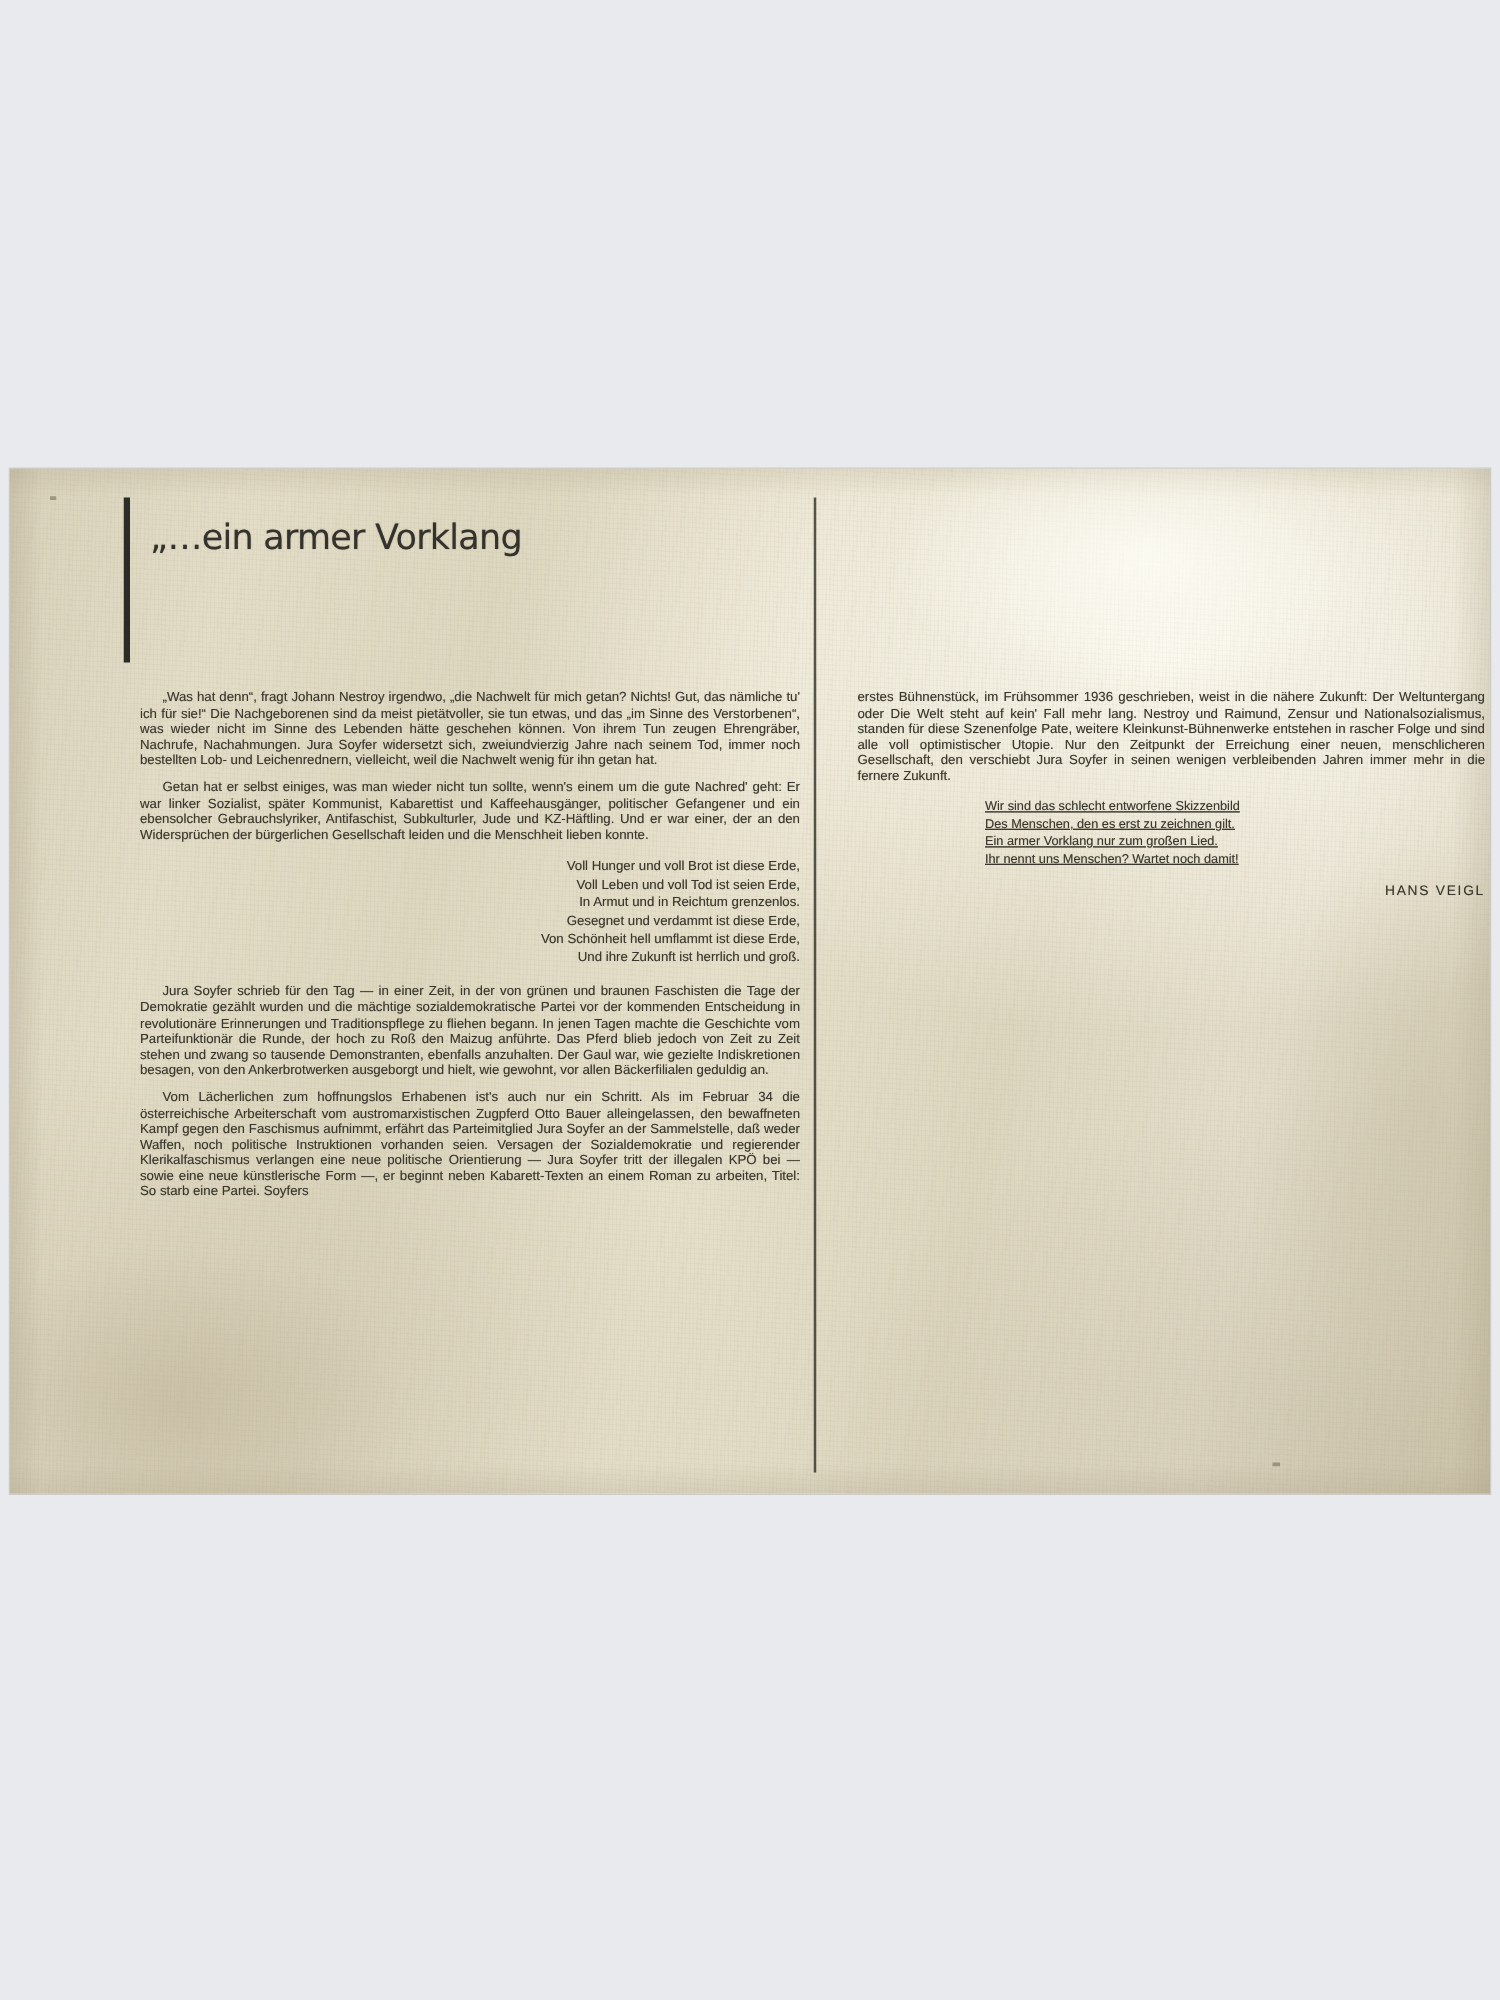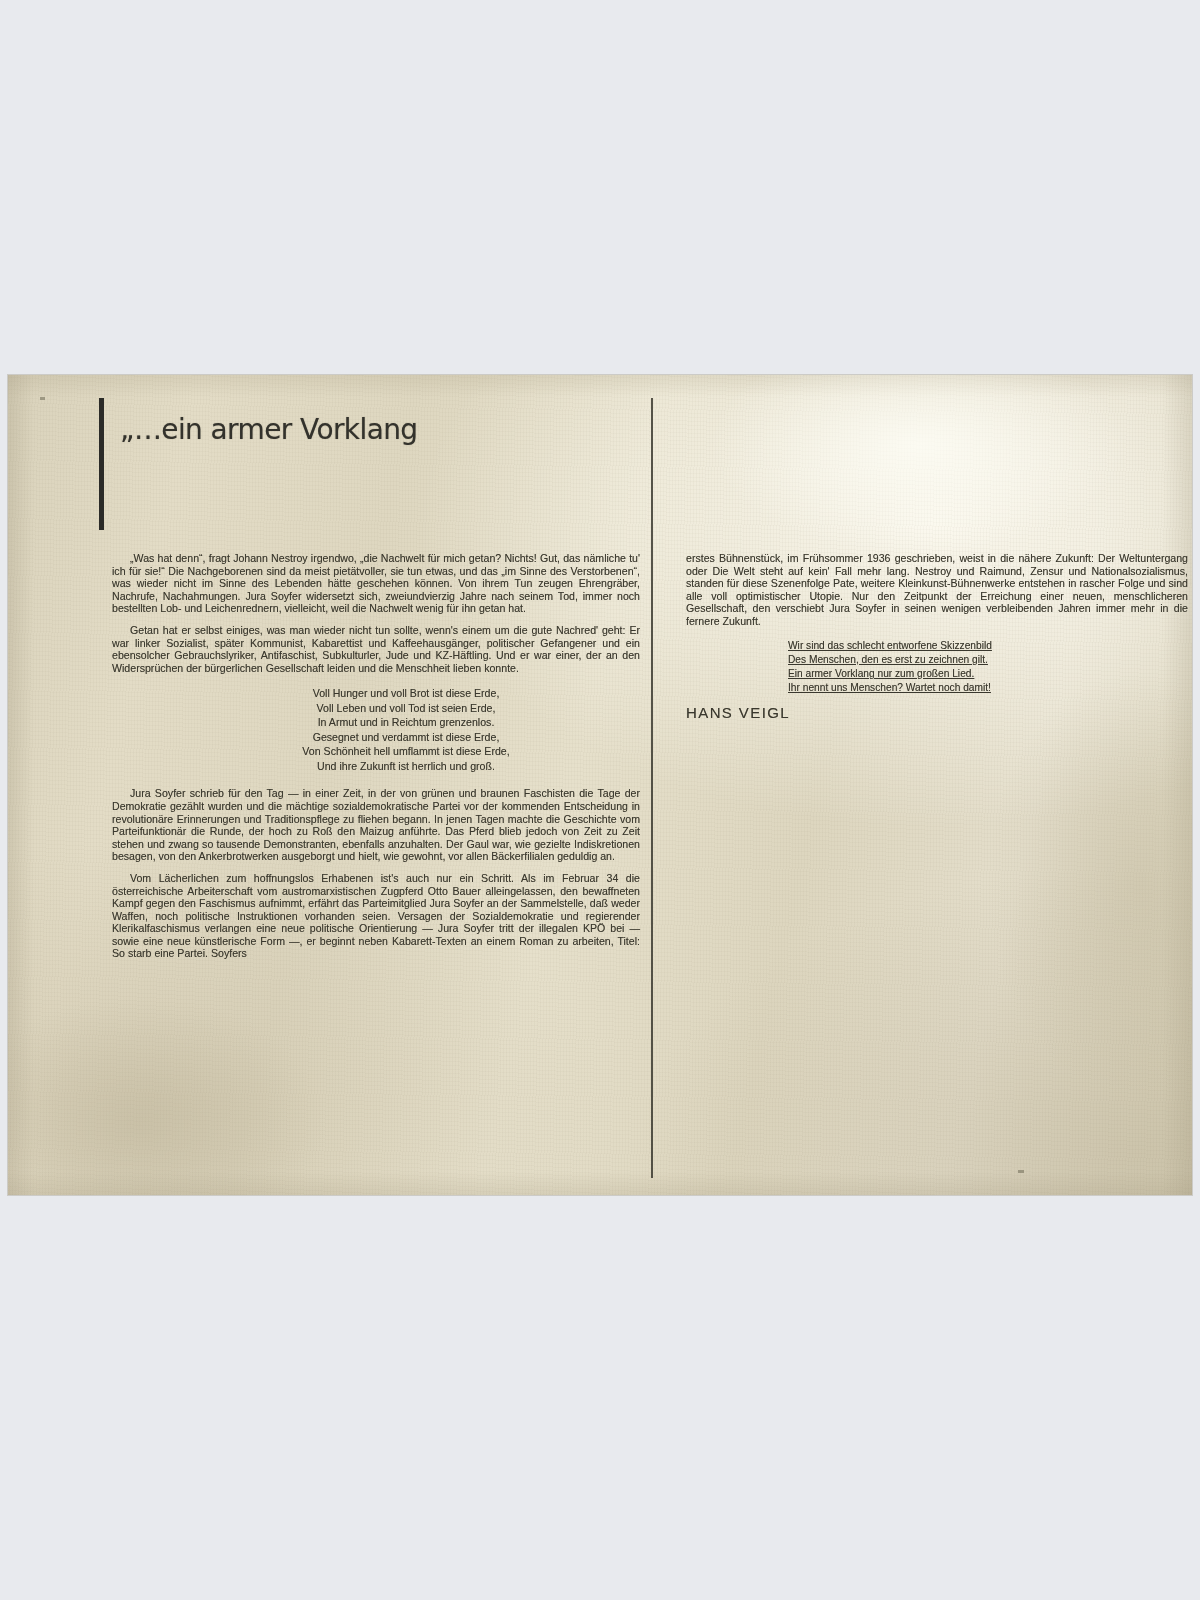--- a/index.html
+++ b/index.html
@@ -78,40 +78,40 @@
   .col-left{left:112px;width:528px;}
   .col-right{left:668px;width:520px;}
 
   .col p{margin:0 0 9px 0;text-indent:18px;}
   .col p.noind{text-indent:0;margin-left:18px;}
 
   .verse{
     margin:12px 0 14px 0;
     padding-left:60px;
     text-indent:0;
-    text-align:center;
+    text-align:right;
     line-height:14.5px;
   }
   .verse div{white-space:nowrap;}
 
   .verse-right{
     margin:11px 0 12px 0;
     padding-left:120px;
     text-indent:0;
     text-align:left;
     line-height:14.2px;
     font-size:10.2px;
   }
   .verse-right div{white-space:nowrap;text-decoration:underline;}
 
   .byline{
     margin-top:20px;
-    text-align:left;
+    text-align:right;
     text-indent:0;
-    font-size:15px;
+    font-size:11px;
     letter-spacing:1.4px;
     color:#3a382e;
   }
 
   
   .speck{position:absolute;background:#6e6a55;opacity:.55;}
 </style>
 </head>
 <body>
 

